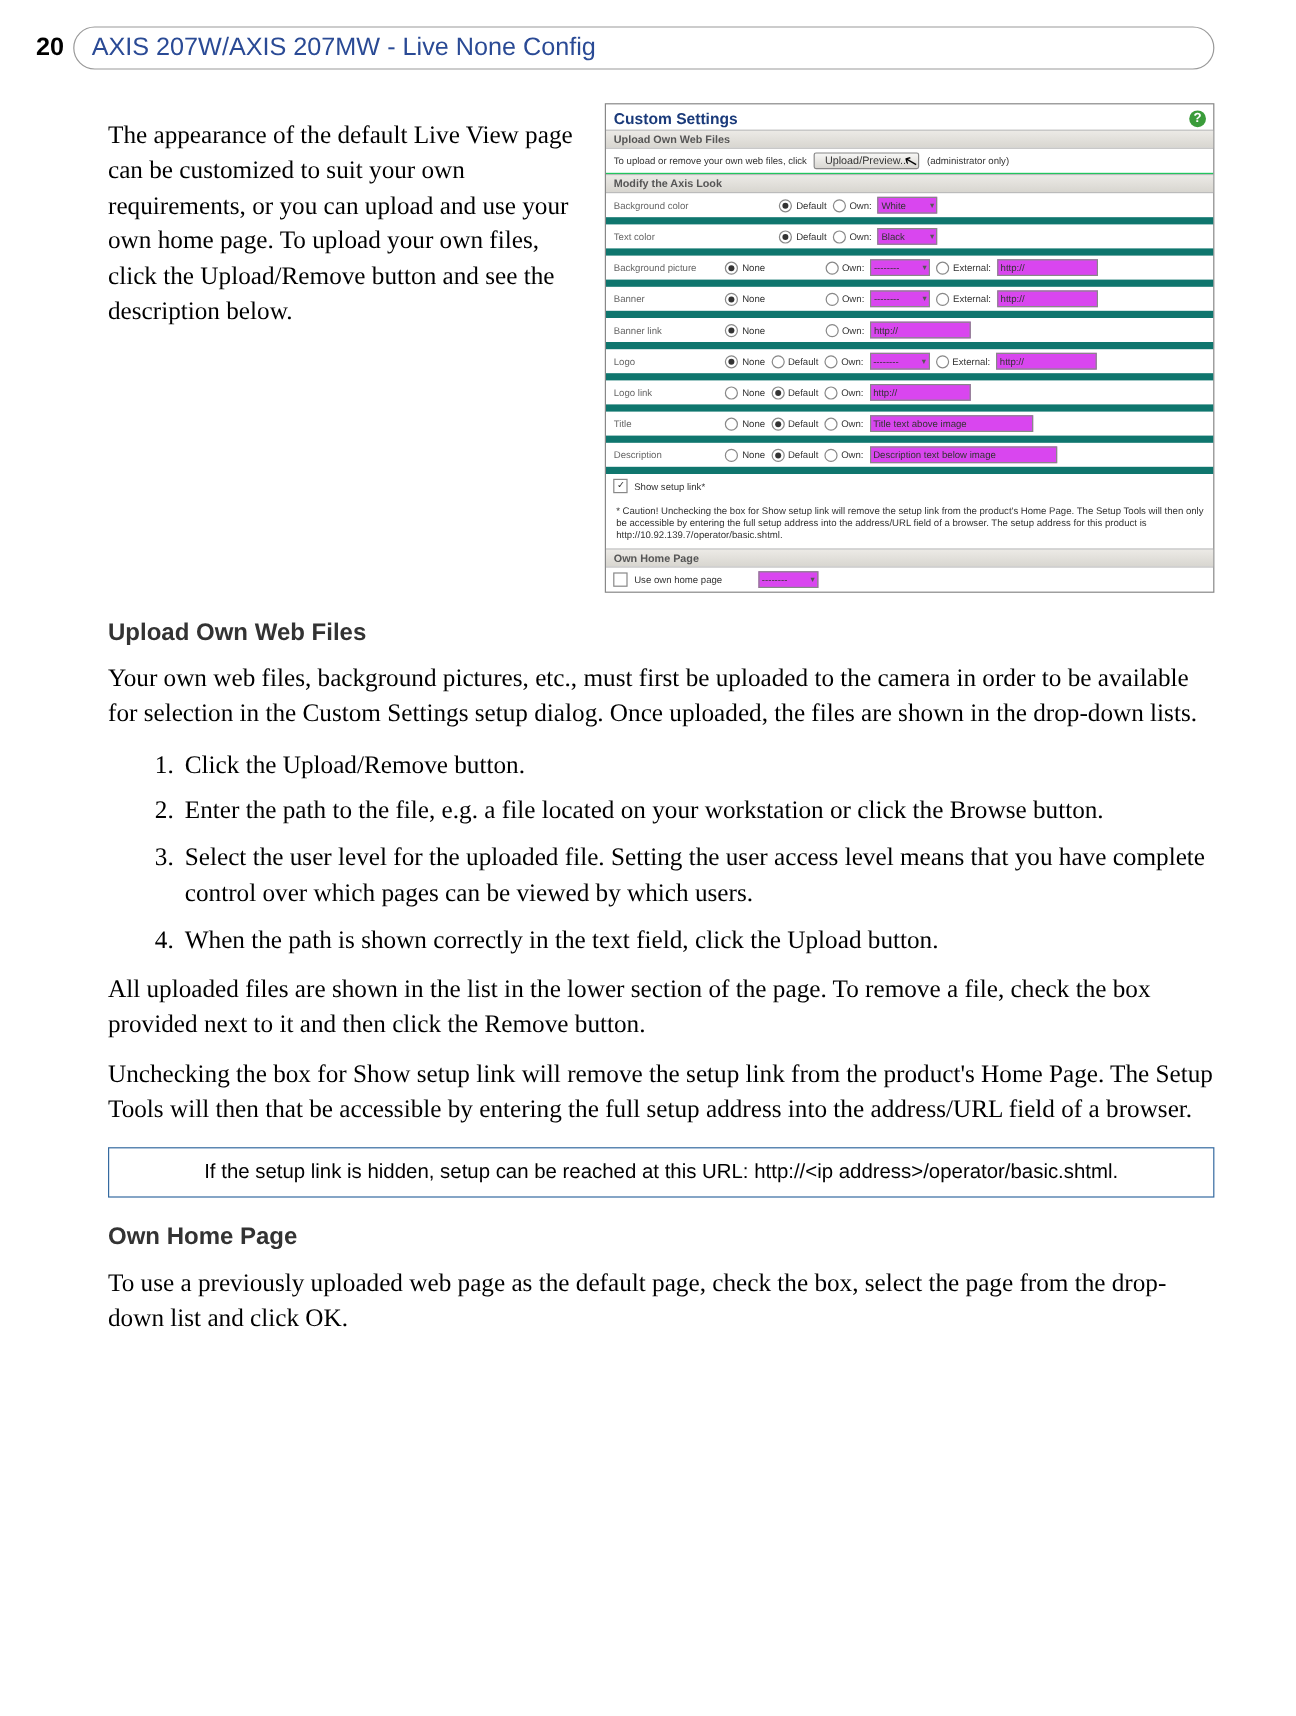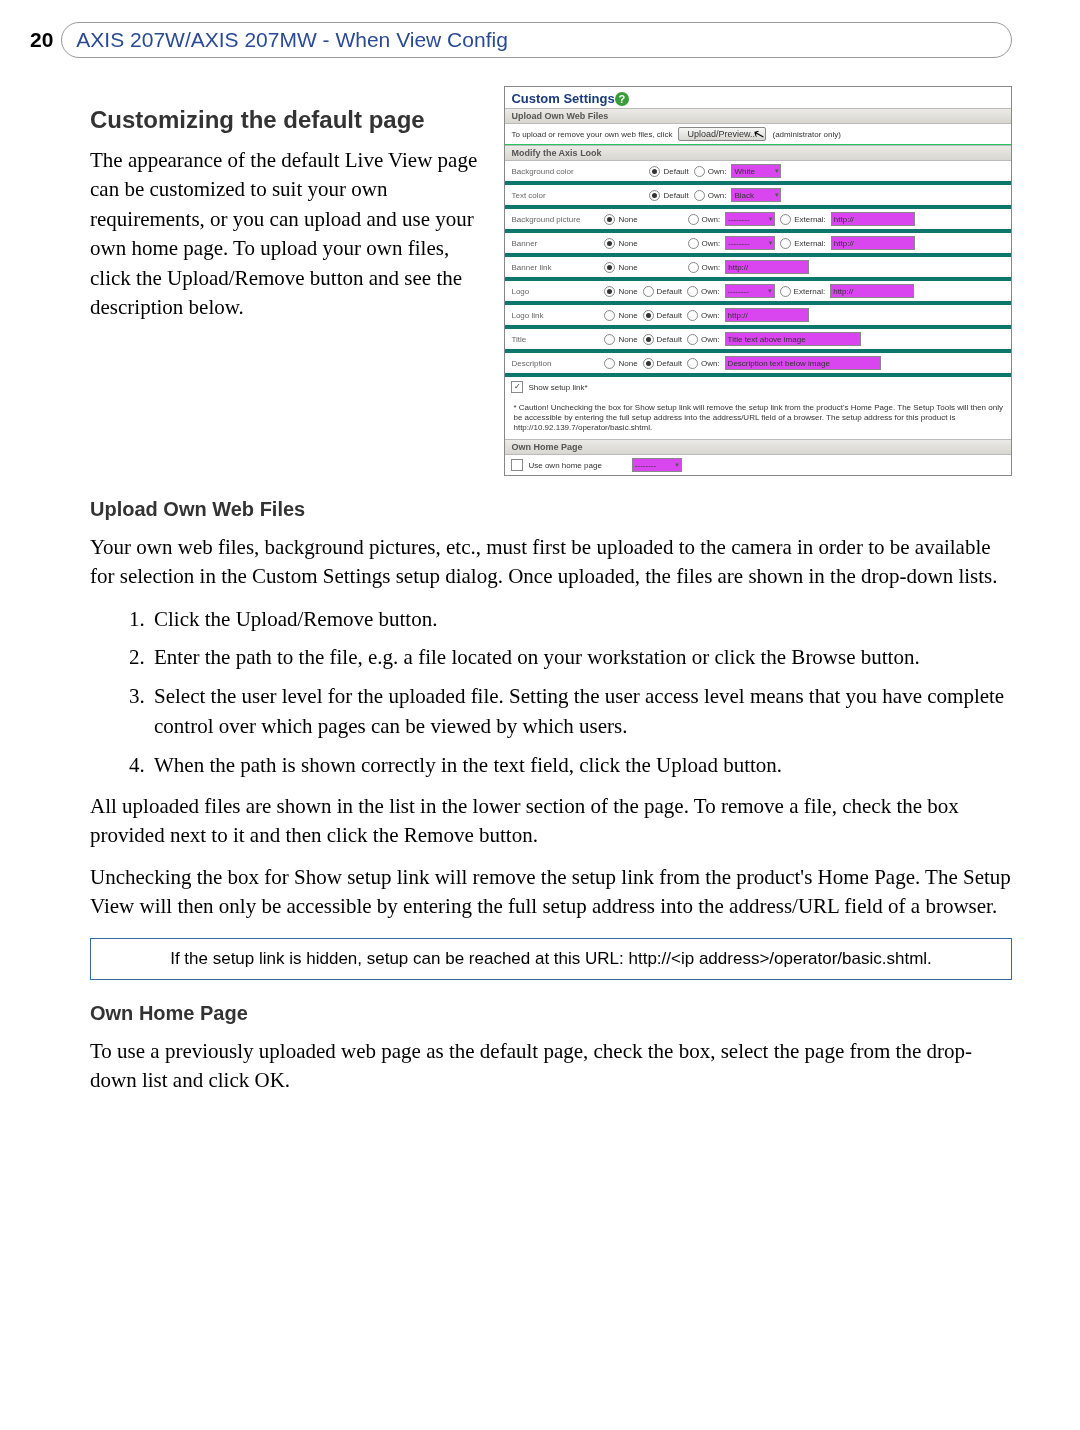--- a/index.html
+++ b/index.html
@@ -15,25 +15,25 @@
   h3.sub{font-family:"Trebuchet MS",Arial,sans-serif;font-weight:bold;font-size:20px;color:#333;margin:22px 0 6px;}
   p.body{font-size:21px;line-height:1.4;margin:12px 0;}
   .intro-wrap{display:flex;gap:18px;align-items:flex-start;}
   .intro-text{flex:0 0 43%;}
   .shot{flex:1;}
   ol.steps{font-size:21px;line-height:1.45;padding-left:60px;margin:10px 0;}
   ol.steps li{margin:8px 0;padding-left:4px;}
   .note-box{border:1px solid #356aa0;padding:10px 12px;margin:16px 0 18px;font-family:"Trebuchet MS",Arial,sans-serif;font-size:17px;text-align:center;}
   
   .panel{border:1px solid #888;background:#fff;font-family:Verdana,Arial,sans-serif;font-size:8px;color:#333;position:relative;}
-  .panel .titlebar{display:flex;align-items:center;padding:4px 6px 2px;}
+  .panel .titlebar{display:flex;justify-content:space-between;align-items:center;padding:4px 6px 2px;}
   .panel .titlebar .t{color:#1a3a7a;font-weight:bold;font-size:13px;}
   .help-ico{width:14px;height:14px;border-radius:50%;background:#3a9c3a;color:#fff;font-weight:bold;display:flex;align-items:center;justify-content:center;font-size:11px;}
   .band{background:linear-gradient(#eceae6,#d8d6d0);color:#555;font-weight:bold;padding:2px 6px;border-top:1px solid #bbb;border-bottom:1px solid #bbb;font-size:9px;}
-  .row{display:flex;align-items:center;gap:5px;padding:2px 6px;border-bottom:4px solid #0f766e;min-height:16px;}
+  .row{display:flex;align-items:center;gap:5px;padding:2px 6px;border-bottom:6px solid #0f766e;min-height:16px;}
   .row .lbl{width:88px;color:#666;}
   .rad{width:9px;height:9px;border:1px solid #888;border-radius:50%;background:#fff;display:inline-flex;align-items:center;justify-content:center;}
   .rad.on::after{content:"";width:5px;height:5px;border-radius:50%;background:#333;}
   .chk{width:10px;height:10px;border:1px solid #888;background:#fff;display:inline-flex;align-items:center;justify-content:center;font-size:8px;line-height:8px;}
   .sel,.inp{border:1px solid #888;background:#d946ef;height:12px;font-size:8px;padding:0 2px;display:inline-flex;align-items:center;color:#333;}
   .sel{min-width:44px;justify-content:space-between;}
   .sel::after{content:"▾";color:#555;margin-left:3px;font-size:7px;}
   .inp{min-width:78px;}
   .btn{border:1px solid #888;background:linear-gradient(#f7f7f5,#d9d7d2);padding:1px 8px;font-size:9px;color:#333;border-radius:2px;}
   .caution{font-size:8px;color:#333;padding:6px 8px;line-height:1.25;}
@@ -45,30 +45,29 @@
 </style>
 </head>
 <body>
 
 <div class="page">
 
   <div class="hdr">
     <div class="hdr-line">
       <span class="pgnum">20</span>
       <div class="pill">
-        <span>AXIS 207W/AXIS 207MW - When View Config</span>
+        <span>AXIS 207W/AXIS 207MW - Live None Config</span>
       </div>
     </div>
   </div>
 
   <div class="content">
 
     <div class="intro-wrap">
       <div class="intro-text">
-        <h2 class="sect">Customizing the default page</h2>
         <p class="body">The appearance of the default Live View page can be customized to suit your own requirements, or you can upload and use your own home page. To upload your own files, click the Upload/Remove button and see the description below.</p>
       </div>
 
       <div class="shot">
         <div class="panel">
           <div class="titlebar">
             <span class="t">Custom Settings</span>
             <span class="help-ico">?</span>
           </div>
 
@@ -258,21 +257,21 @@
     <p class="body">Your own web files, background pictures, etc., must first be uploaded to the camera in order to be available for selection in the Custom Settings setup dialog. Once uploaded, the files are shown in the drop-down lists.</p>
 
     <ol class="steps">
       <li>Click the Upload/Remove button.</li>
       <li>Enter the path to the file, e.g. a file located on your workstation or click the Browse button.</li>
       <li>Select the user level for the uploaded file. Setting the user access level means that you have complete control over which pages can be viewed by which users.</li>
       <li>When the path is shown correctly in the text field, click the Upload button.</li>
     </ol>
 
     <p class="body">All uploaded files are shown in the list in the lower section of the page. To remove a file, check the box provided next to it and then click the Remove button.</p>
-    <p class="body">Unchecking the box for Show setup link will remove the setup link from the product's Home Page. The Setup View will then only be accessible by entering the full setup address into the address/URL field of a browser.</p>
+    <p class="body">Unchecking the box for Show setup link will remove the setup link from the product's Home Page. The Setup Tools will then that be accessible by entering the full setup address into the address/URL field of a browser.</p>
 
     <div class="note-box">
       <span>If the setup link is hidden, setup can be reached at this URL: http://&lt;ip address&gt;/operator/basic.shtml.</span>
     </div>
 
     <h3 class="sub">Own Home Page</h3>
     <p class="body">To use a previously uploaded web page as the default page, check the box, select the page from the drop-down list and click OK.</p>
 
   </div>
 </div>

